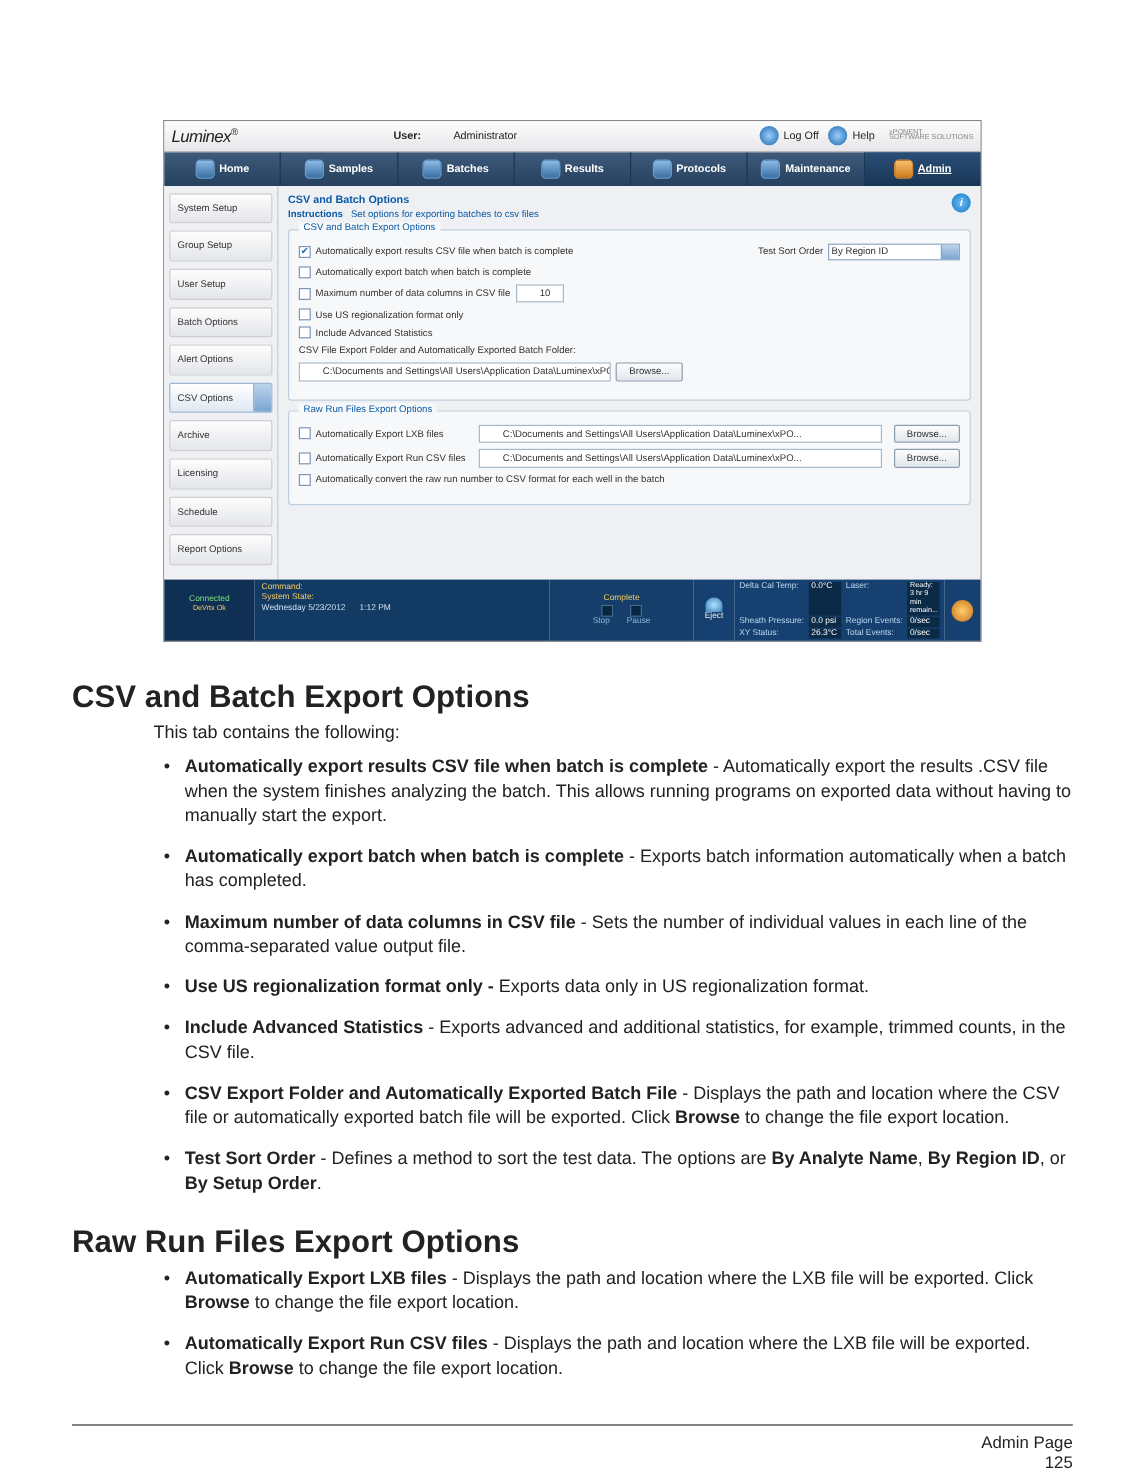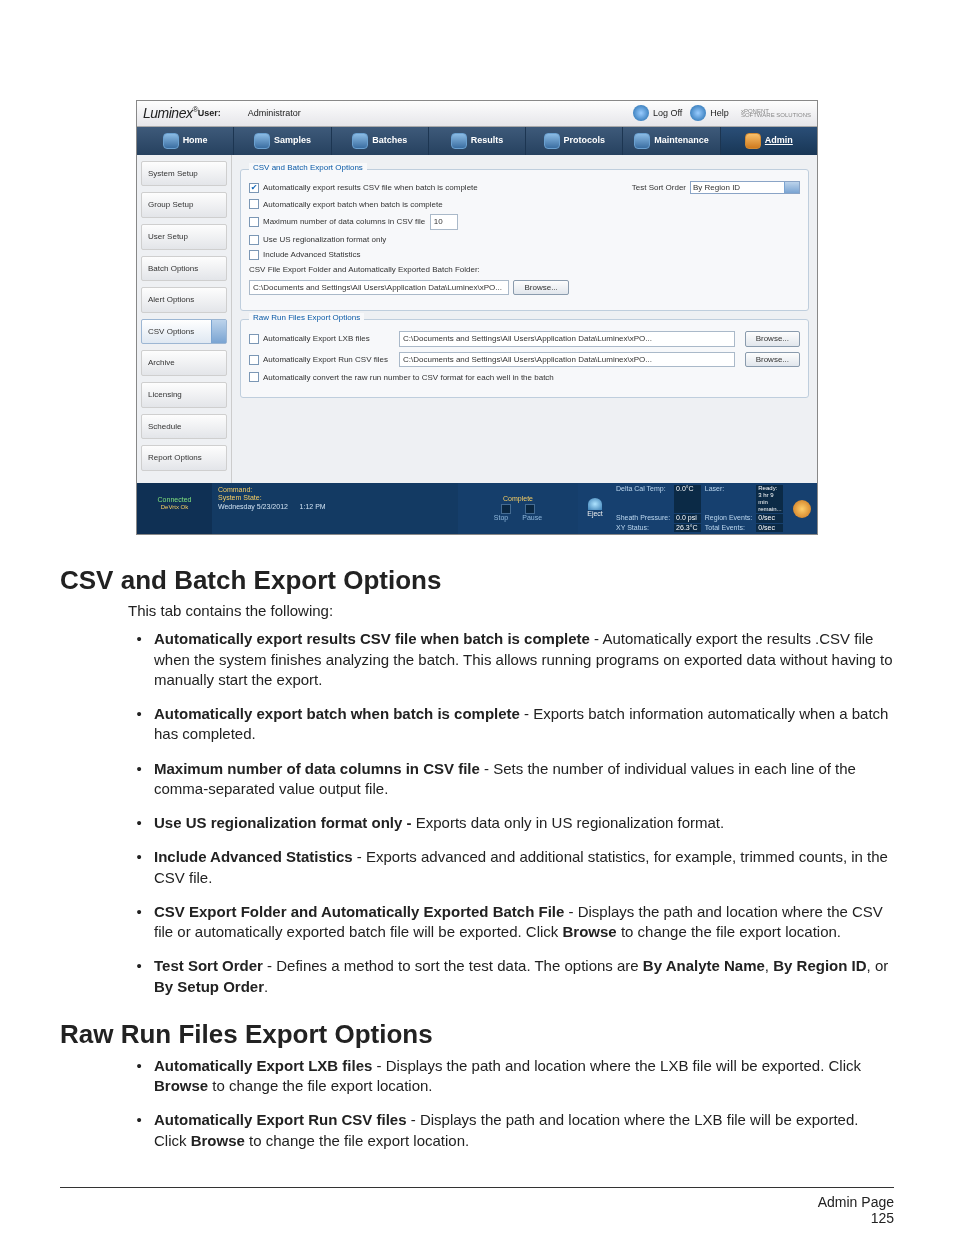--- a/index.html
+++ b/index.html
@@ -4,21 +4,21 @@
 <style>
 body { margin:0; font-family:Arial,Helvetica,sans-serif; font-size:15px; color:#222; background:#fff; }
 .page { width:954px; margin:0 auto; padding:40px 60px 40px 60px; box-sizing:border-box; }
 
 .shot { width:680px; margin:60px auto 30px auto; border:1px solid #888; background:#e8e8ec; font-size:9px; color:#222; line-height:1.2; }
 .shot * { box-sizing:border-box; }
 
 .shot-hdr { background:linear-gradient(#fdfdfd,#e6e6ea); display:flex; align-items:center; padding:4px 6px; border-bottom:1px solid #aaa; }
 .brand { font-family:"Arial Black",Arial; font-style:italic; font-size:14px; letter-spacing:-0.5px; }
 .brand-sub{vertical-align:super;font-size:8px;font-style:normal;}
-.hdr-user { font-size:9px; }
+.hdr-user { margin-left:130px; font-size:9px; }
 .hdr-user b{display:inline-block;width:48px;}
 .hdr-spacer { flex:1; }
 .hdr-btn { display:inline-flex; align-items:center; gap:4px; font-size:9px; margin-left:8px; cursor:default; }
 .ic-circle{width:16px;height:16px;border-radius:50%;background:radial-gradient(#9cf,#1b66a8);display:inline-block;}
 .logo2{font-family:"Arial Black",Arial;font-style:italic;font-size:10px;margin-left:12px;}
 .logo2 span{font-size:6px;display:block;font-style:normal;color:#888;line-height:.7;}
 
 .navtabs{display:flex;background:linear-gradient(#3e5a7a,#26415f);color:#fff;font-size:9px;font-weight:bold;}
 .navtabs .tab{flex:1;padding:6px 0;text-align:center;border-right:1px solid #1c3551;display:flex;align-items:center;justify-content:center;gap:4px;}
 .navtabs .tab:last-child{border-right:none;}
@@ -38,21 +38,21 @@
 .pnl-sub{color:#0b5aa6;font-size:8px;margin-top:2px;}
 .pnl-sub b{color:#0b5aa6;}
 .info-ic{margin-left:auto;width:16px;height:16px;border-radius:50%;background:radial-gradient(#6fc0f5,#0d73c2);color:#fff;font-weight:bold;text-align:center;line-height:16px;font-style:italic;}
 
 .fs{border:1px solid #bfcedd;border-radius:3px;margin-top:8px;padding:6px 8px 10px 8px;position:relative;background:#f7f8fa;}
 .fs-legend{position:absolute;top:-7px;left:8px;background:#f7f8fa;padding:0 4px;color:#0b5aa6;font-size:8px;}
 .row{display:flex;align-items:center;margin:5px 0;font-size:8px;color:#333;}
 .row label{display:flex;align-items:center;gap:4px;}
 .chk{width:10px;height:10px;border:1px solid #7b97b5;background:#fff;display:inline-block;}
 .chk.on::after{content:"✔";display:block;font-size:8px;line-height:8px;color:#1368b8;text-align:center;}
-.txtin{border:1px solid #aab9c9;background:#fff;font-size:8px;padding:2px 3px;}
+.txtin{border:1px solid #aab9c9;background:#fff;font-size:8px;padding:2px 19px;}
 .btn{border:1px solid #8a9bad;background:linear-gradient(#fdfdfd,#e1e6ec);font-size:8px;padding:2px 10px;border-radius:2px;text-align:center;}
 .sel{border:1px solid #8aa4c6;background:#fff;font-size:8px;padding:1px 2px;position:relative;}
 .sel::after{content:"";position:absolute;right:0;top:0;bottom:0;width:14px;background:linear-gradient(#bcd3eb,#7aa4d2);border-left:1px solid #7aa4d2;}
 .sel span{position:relative;z-index:1;}
 
 .statusbar{display:flex;font-size:7px;color:#eee;}
 .statusbar .sec{padding:3px 6px;}
 .sb-left{width:75px;background:#0f3054;text-align:center;}
 .sb-left .conn{color:#7fe07f;font-size:7px;}
 .sb-left .dev{color:#f7ce63;font-size:6px;}
@@ -142,20 +142,27 @@
         <span class="item">User Setup</span>
         <span class="item">Batch Options</span>
         <span class="item">Alert Options</span>
         <span class="item sel">CSV Options</span>
         <span class="item">Archive</span>
         <span class="item">Licensing</span>
         <span class="item">Schedule</span>
         <span class="item">Report Options</span>
       </div>
       <div class="rpanel">
+        <div class="pnl-hdr">
+          <div>
+            <div class="pnl-title">CSV and Batch Options</div>
+            <div class="pnl-sub"><b>Instructions</b>&nbsp;&nbsp;&nbsp;<span>Set options for exporting batches to csv files</span></div>
+          </div>
+          <div class="info-ic">i</div>
+        </div>
 
         <div class="fs">
           <div class="fs-legend">CSV and Batch Export Options</div>
           <div class="row" style="justify-content:space-between;">
             <label>
                 <span class="chk on"></span>
                 <span>Automatically export results CSV file when batch is complete</span>
               </label>
             <span style="display:flex;align-items:center;gap:4px;">
               <span>Test Sort Order</span>

